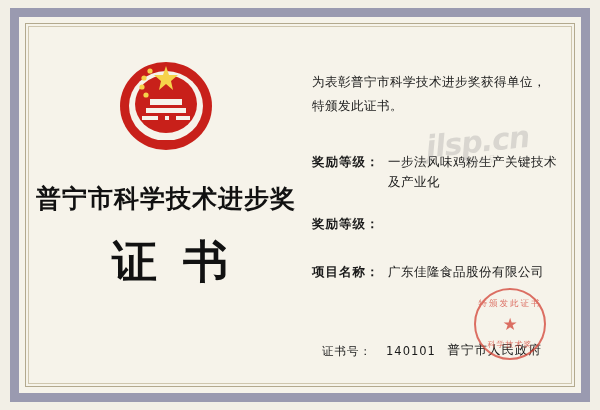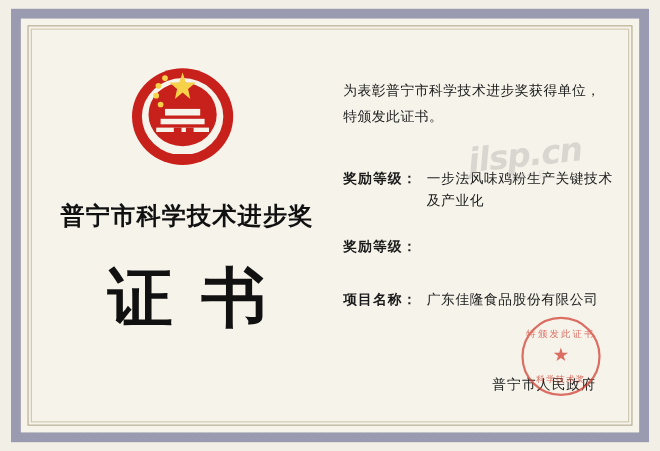--- a/index.html
+++ b/index.html
@@ -82,35 +82,34 @@
     left: 70px;
     top: 10px;
     width: 120px;
     height: 120px;
   }
   .title-main {
     position: absolute;
     left: 0;
     top: 148px;
     width: 268px;
-    text-align: center;
     font-family: "DejaVu Sans", sans-serif;
-    font-size: 22px;
+    font-size: 25px;
     font-weight: bold;
     letter-spacing: 1px;
     color: #111;
     white-space: nowrap;
   }
   .title-cert {
     position: absolute;
     left: 0;
     top: 198px;
     width: 268px;
     text-align: center;
-    font-size: 59px;
+    font-size: 45px;
     font-weight: bold;
     letter-spacing: 26px;
     text-indent: 26px;
     color: #111;
   }
 
   
   .right-block {
     position: absolute;
     left: 282px;
@@ -324,20 +323,23 @@
         <span class="lbl">奖励等级：</span>
       </div>
 
       <div class="field field-unit">
         <span class="lbl">项目名称：</span>
         <span class="val">广东佳隆食品股份有限公司</span>
       </div>
     </div>
 
     <div class="bottom-row">
+      <div class="serial">
+        <span>证书号：</span><span class="snum">140101</span>
+      </div>
       <div class="date">普宁市人民政府</div>
     </div>
 
     <div class="seal">
       <div class="seal-top">特颁发此证书</div>
       <div class="seal-star">★</div>
       <div class="seal-bottom">科学技术奖</div>
     </div>
 
     <div class="watermark">

